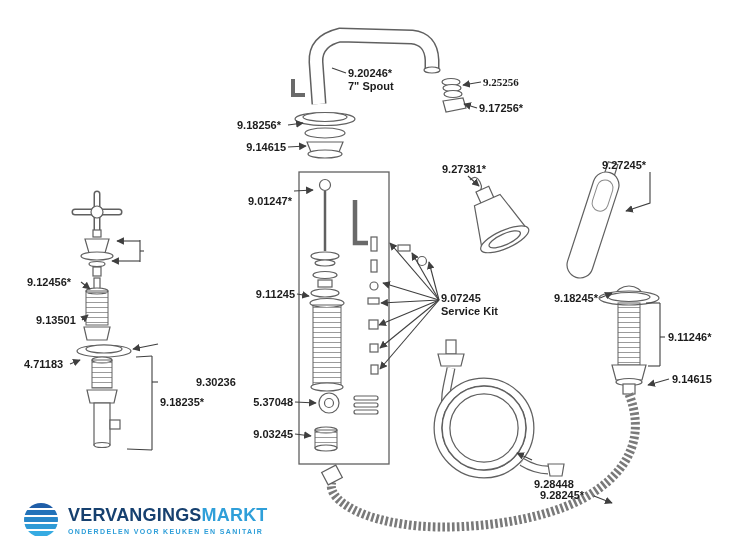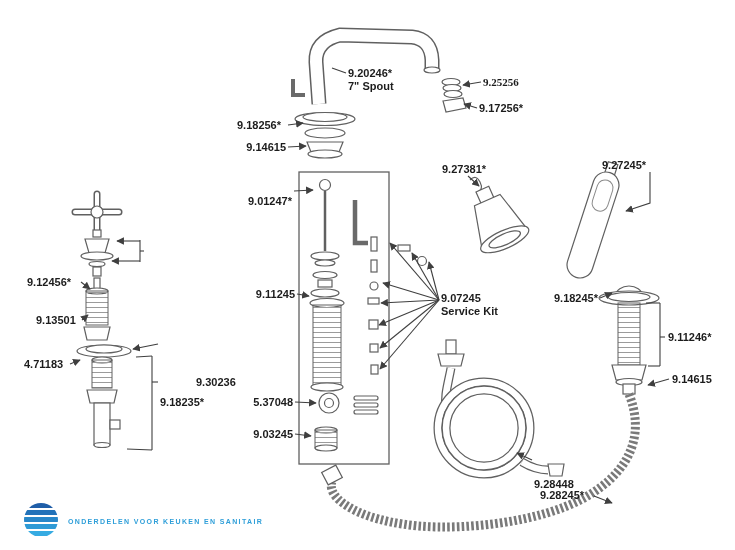--- a/index.html
+++ b/index.html
@@ -235,17 +235,18 @@
       </defs>
       <g clip-path="url(#lc)">
         <rect x="0" y="3" width="38" height="5" fill="#1f5ea8"></rect>
         <rect x="0" y="10" width="38" height="5" fill="#2272b9"></rect>
         <rect x="0" y="17" width="38" height="5" fill="#2887c9"></rect>
         <rect x="0" y="24" width="38" height="5" fill="#2e9ad6"></rect>
         <rect x="0" y="31" width="38" height="5" fill="#36abe2"></rect>
       </g>
     </svg>
     <div class="logo-right">
+      <div class="logo-word"><span>VERVANGINGS</span><span class="lt2">MARKT</span></div>
       <div class="logo-tagline">ONDERDELEN VOOR KEUKEN EN SANITAIR</div>
     </div>
   </div>
 
 </div>
 
 </body></html>

